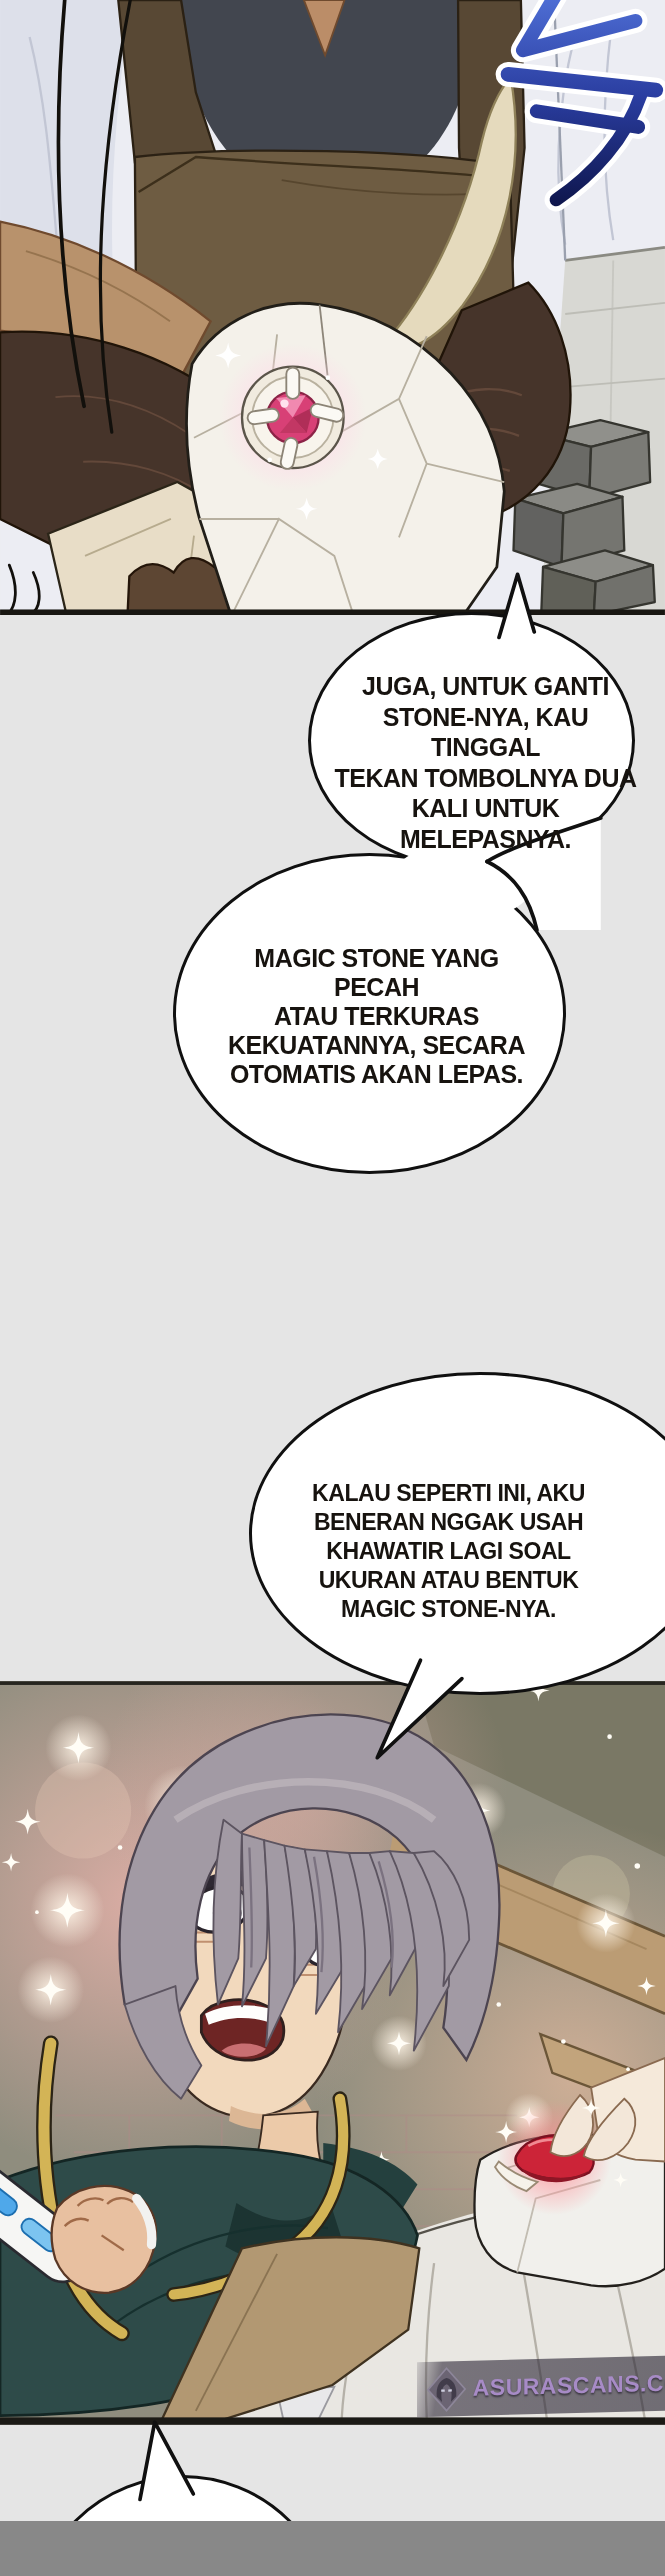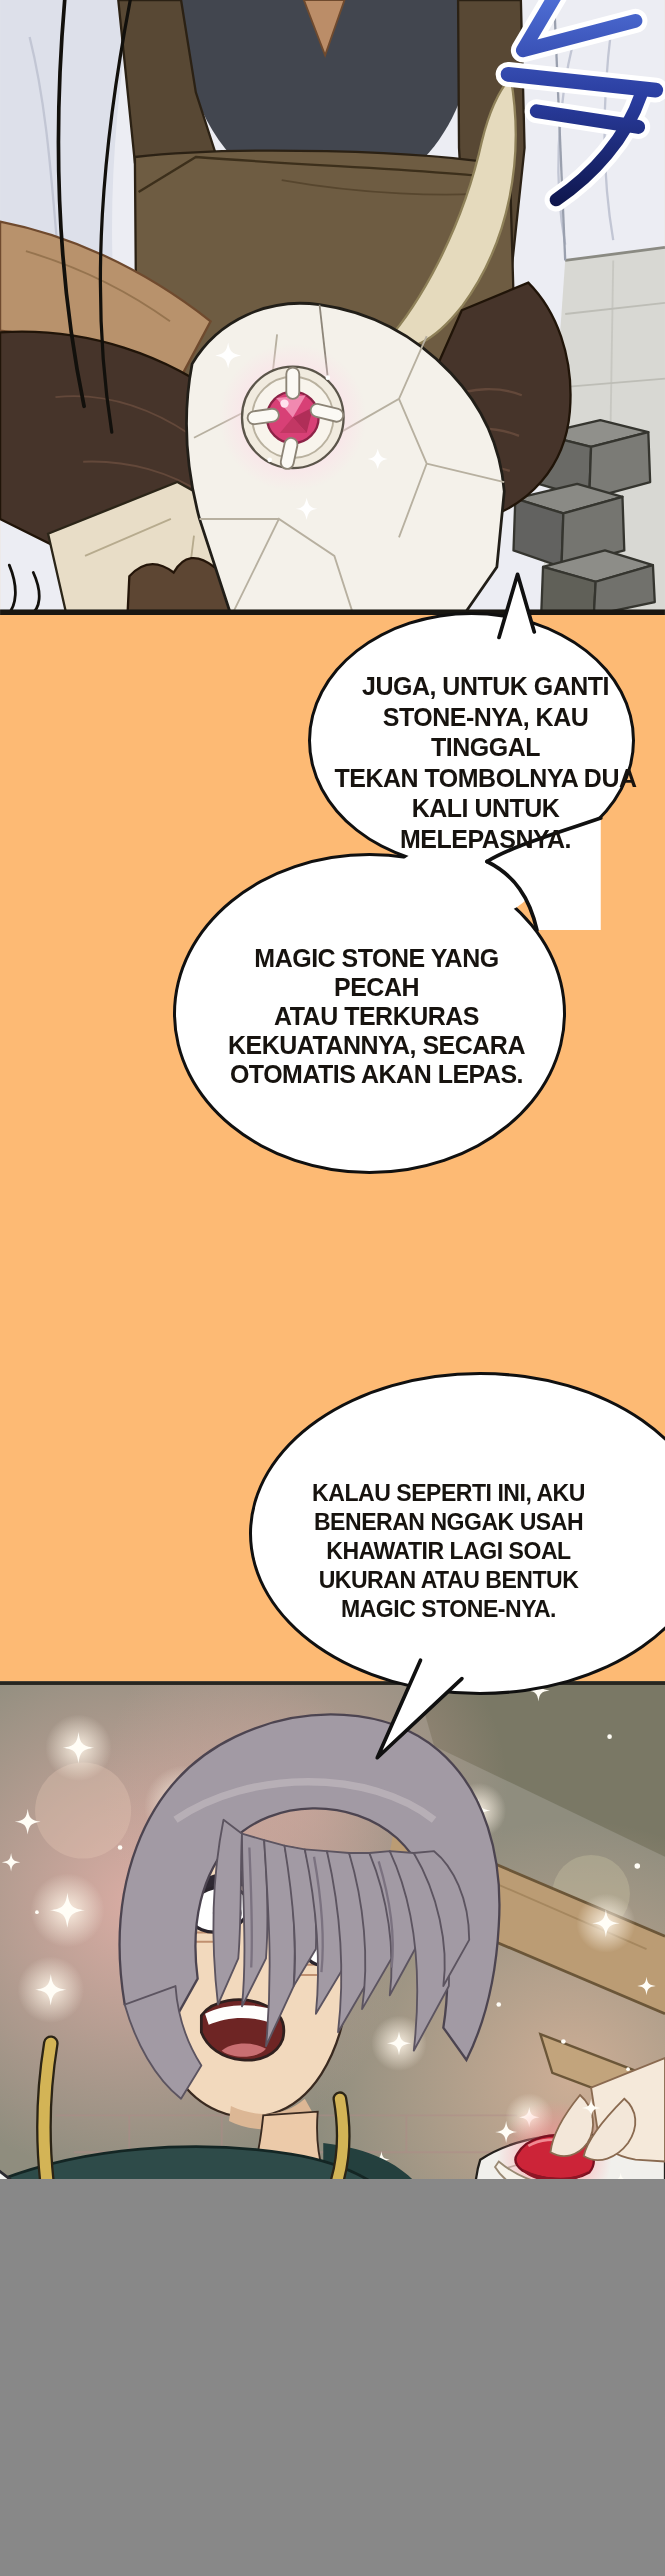--- a/index.html
+++ b/index.html
@@ -1,16 +1,16 @@
 <!DOCTYPE html>
 <html style="font-size:14.8px"><head>
 <meta charset="utf-8">
 <style>
   html,body{margin:0;padding:0;background:#888;}
-  .page{position:relative;width:665px;height:2179px;margin:0 auto;background:#fdba74;
+  .page{position:relative;width:665px;height:2521px;margin:0 auto;background:#e5e5e5;
         overflow:hidden;font-family:"Liberation Sans","DejaVu Sans",sans-serif;}
   .panel{position:absolute;left:0;z-index:1;display:block;}
   .sfx{position:absolute;z-index:2;overflow:visible;}
   .bubble{position:absolute;background:#fff;border:3.7px solid #101010;border-radius:50%;
           box-sizing:border-box;z-index:5;}
   .tail{position:absolute;z-index:6;overflow:visible;}
   .btxt{position:absolute;z-index:7;text-align:center;color:#17130f;font-weight:700;
         letter-spacing:-0.5px;transform:scaleX(.96);transform-origin:center;}
   .watermark{position:absolute;left:417px;top:2359px;width:248px;height:55px;z-index:3;
              display:flex;align-items:center;transform:skewY(-1.5deg);

